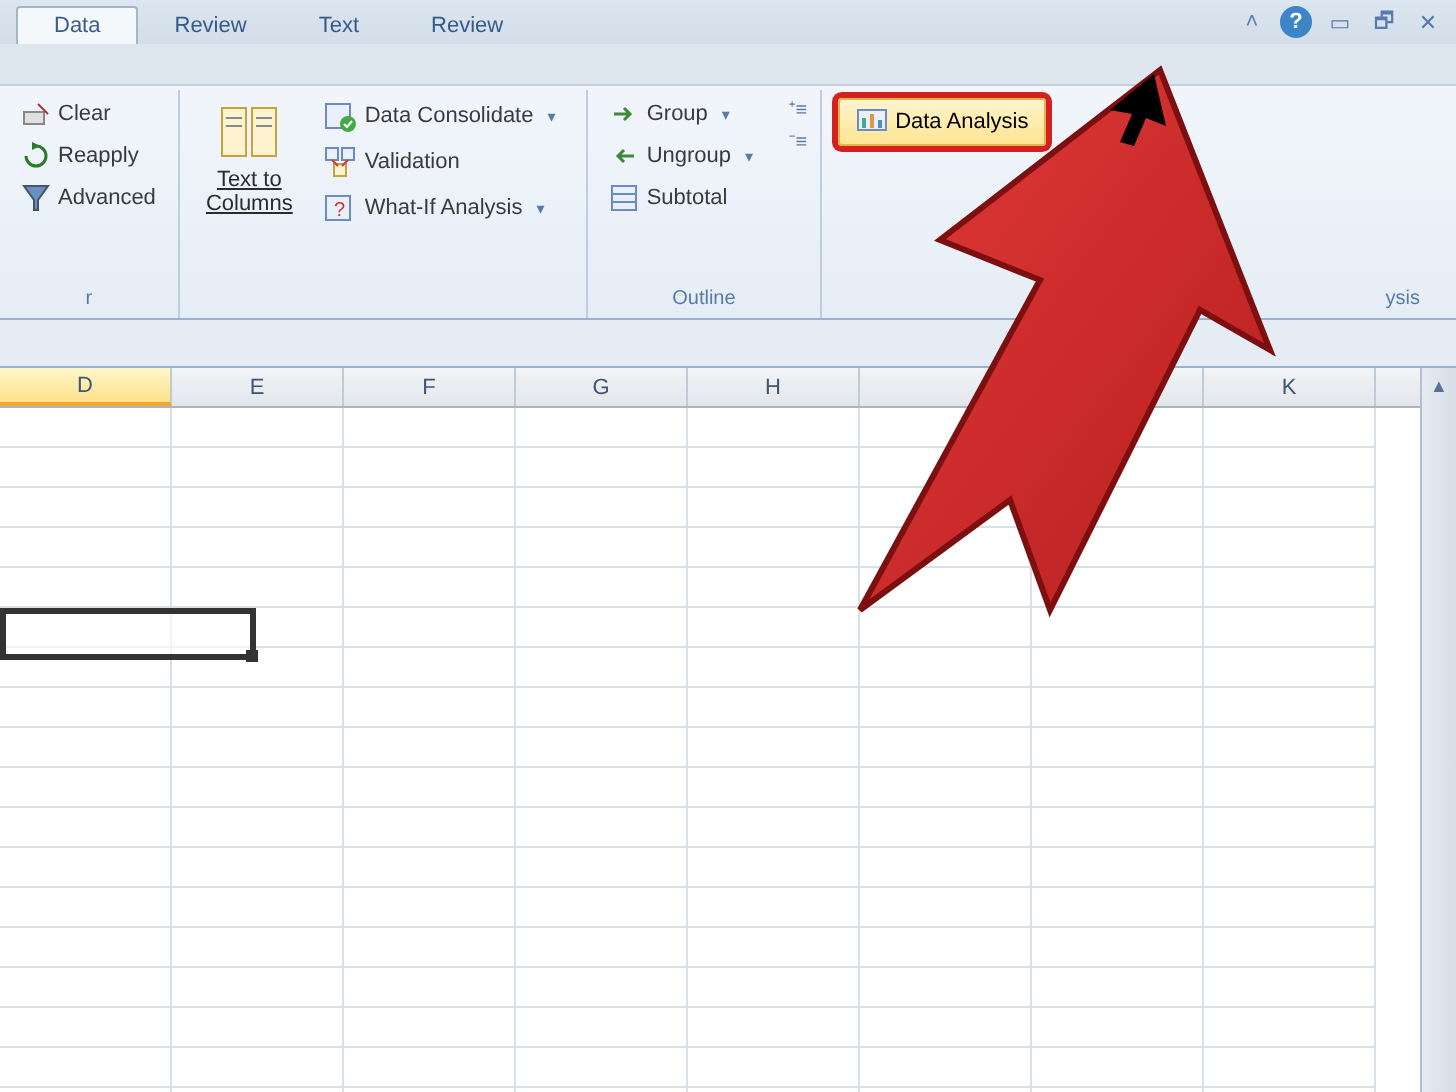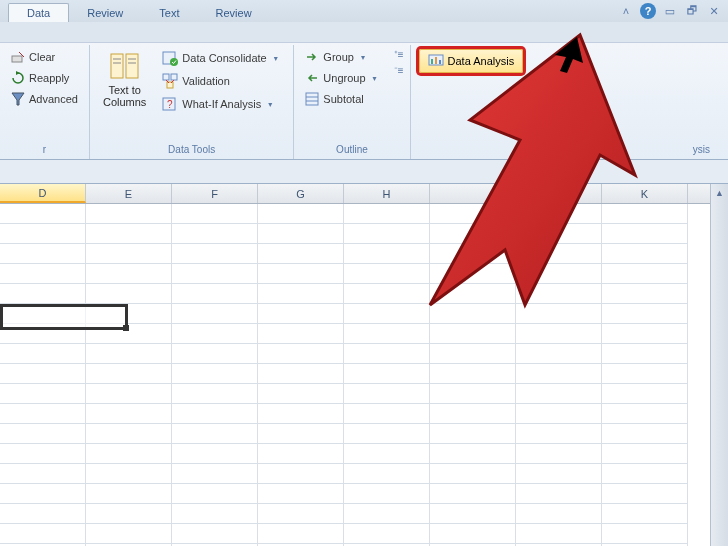--- a/index.html
+++ b/index.html
@@ -206,21 +206,21 @@
         <div class="icon-box">
           <svg width="30" height="30">
               <rect x="1" y="3" width="12" height="24" fill="#fdf3d0" stroke="#c9a23a"></rect>
               <rect x="16" y="3" width="12" height="24" fill="#fdf3d0" stroke="#c9a23a"></rect>
               <line x1="3" y1="8" x2="11" y2="8" stroke="#888"></line>
               <line x1="3" y1="12" x2="11" y2="12" stroke="#888"></line>
               <line x1="18" y1="8" x2="26" y2="8" stroke="#888"></line>
               <line x1="18" y1="12" x2="26" y2="12" stroke="#888"></line>
             </svg>
         </div>
-        <div class="label" style="white-space:pre-line;">Text to
+        <div class="label" style="white-space:pre-line;text-decoration:underline;">Text to
 Columns</div>
       </div>
       <div class="vstack" style="min-width:130px;">
         <div class="small-btn dropdown-marker">
           <svg width="16" height="16">
               <rect x="1" y="2" width="12" height="12" fill="#eaf0fa" stroke="#6a8cc2"></rect>
               <circle cx="12" cy="12" r="4" fill="#4a4"></circle>
               <path d="M10 12 L11.5 13.5 L14 10.5" stroke="#fff" fill="none"></path>
             </svg>
           <span>Data Consolidate</span>
@@ -236,21 +236,20 @@
         </div>
         <div class="small-btn dropdown-marker">
           <svg width="16" height="16">
               <rect x="1" y="2" width="12" height="12" fill="#eaf0fa" stroke="#6a8cc2"></rect>
               <text x="5" y="12" font-size="10" fill="#c33">?</text>
             </svg>
           <span>What-If Analysis</span>
         </div>
       </div>
     </div>
-    <div class="group-label">Data Tools</div>
   </div>
 
   <div class="group">
     <div class="group-body">
       <div class="vstack" style="min-width:90px;">
         <div class="small-btn dropdown-marker">
           <svg width="14" height="14">
               <path d="M2 7 L10 7 M7 4 L10 7 L7 10" stroke="#3a8a3a" fill="none" stroke-width="1.5"></path>
             </svg>
           <span>Group</span>

